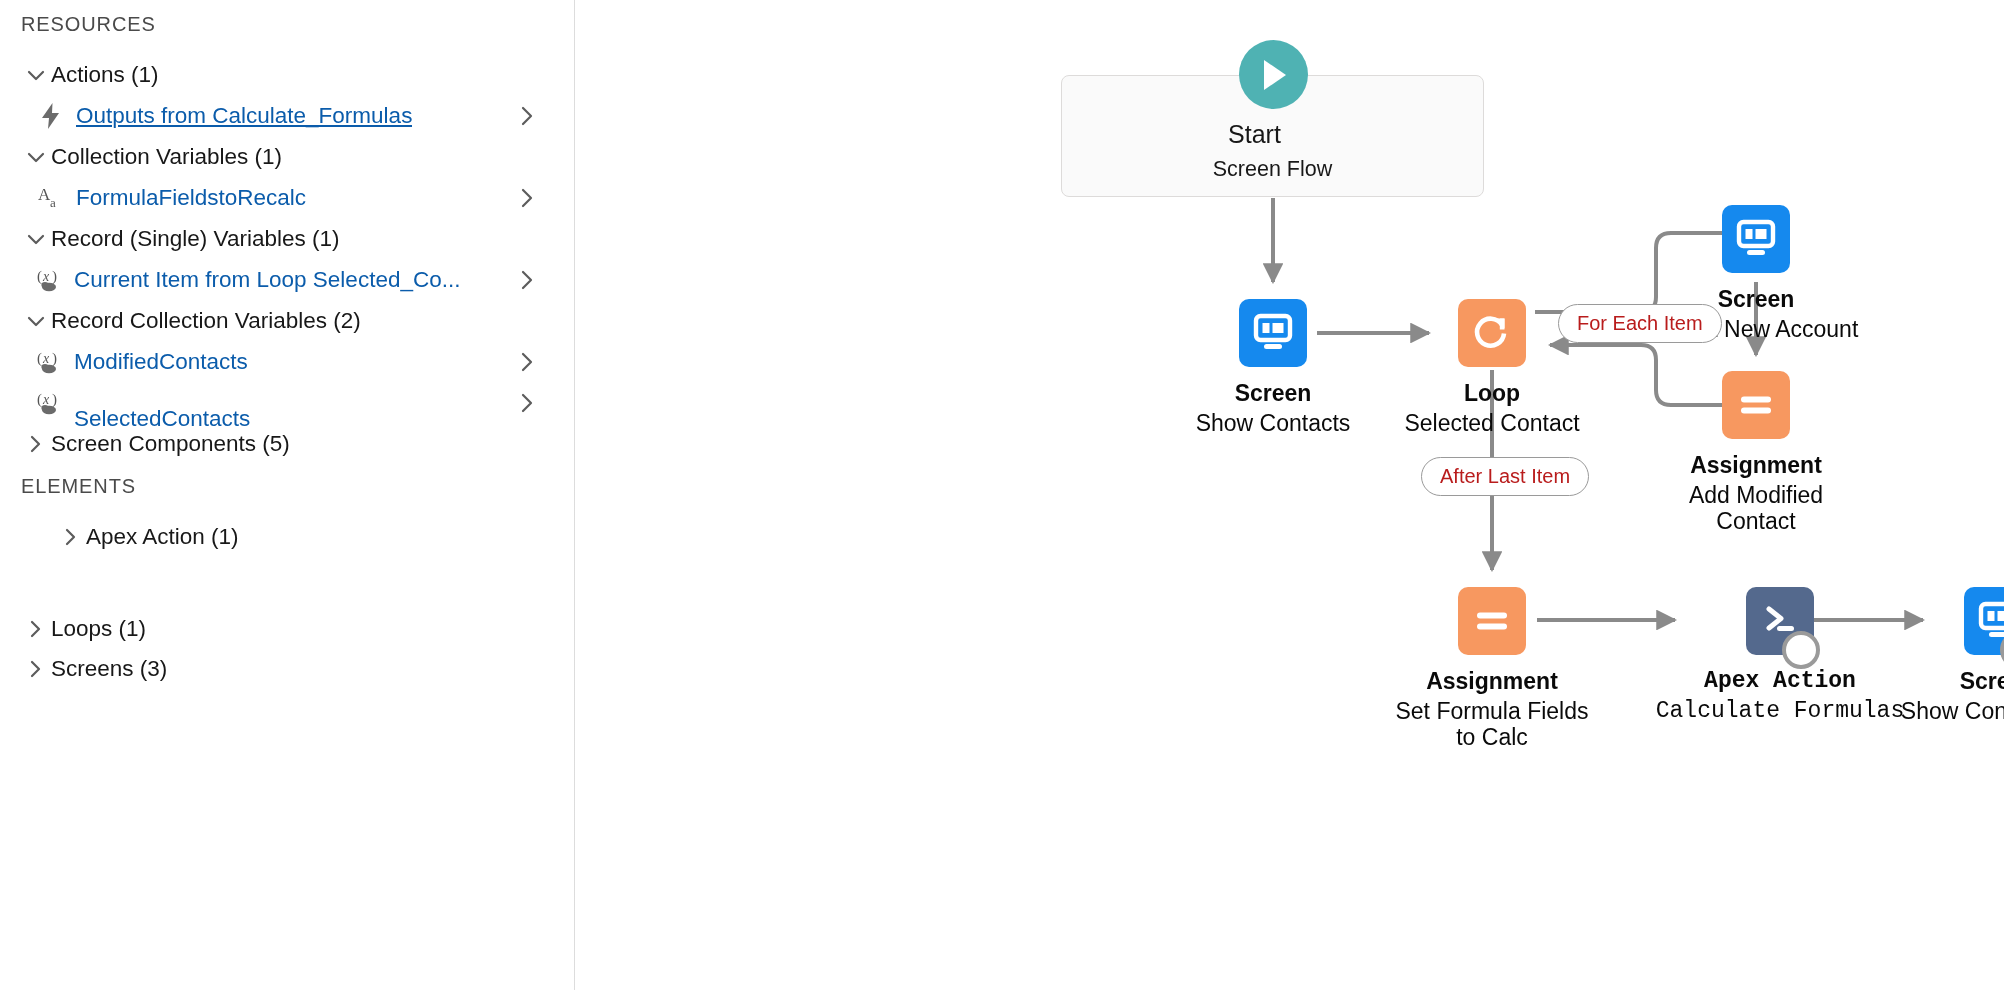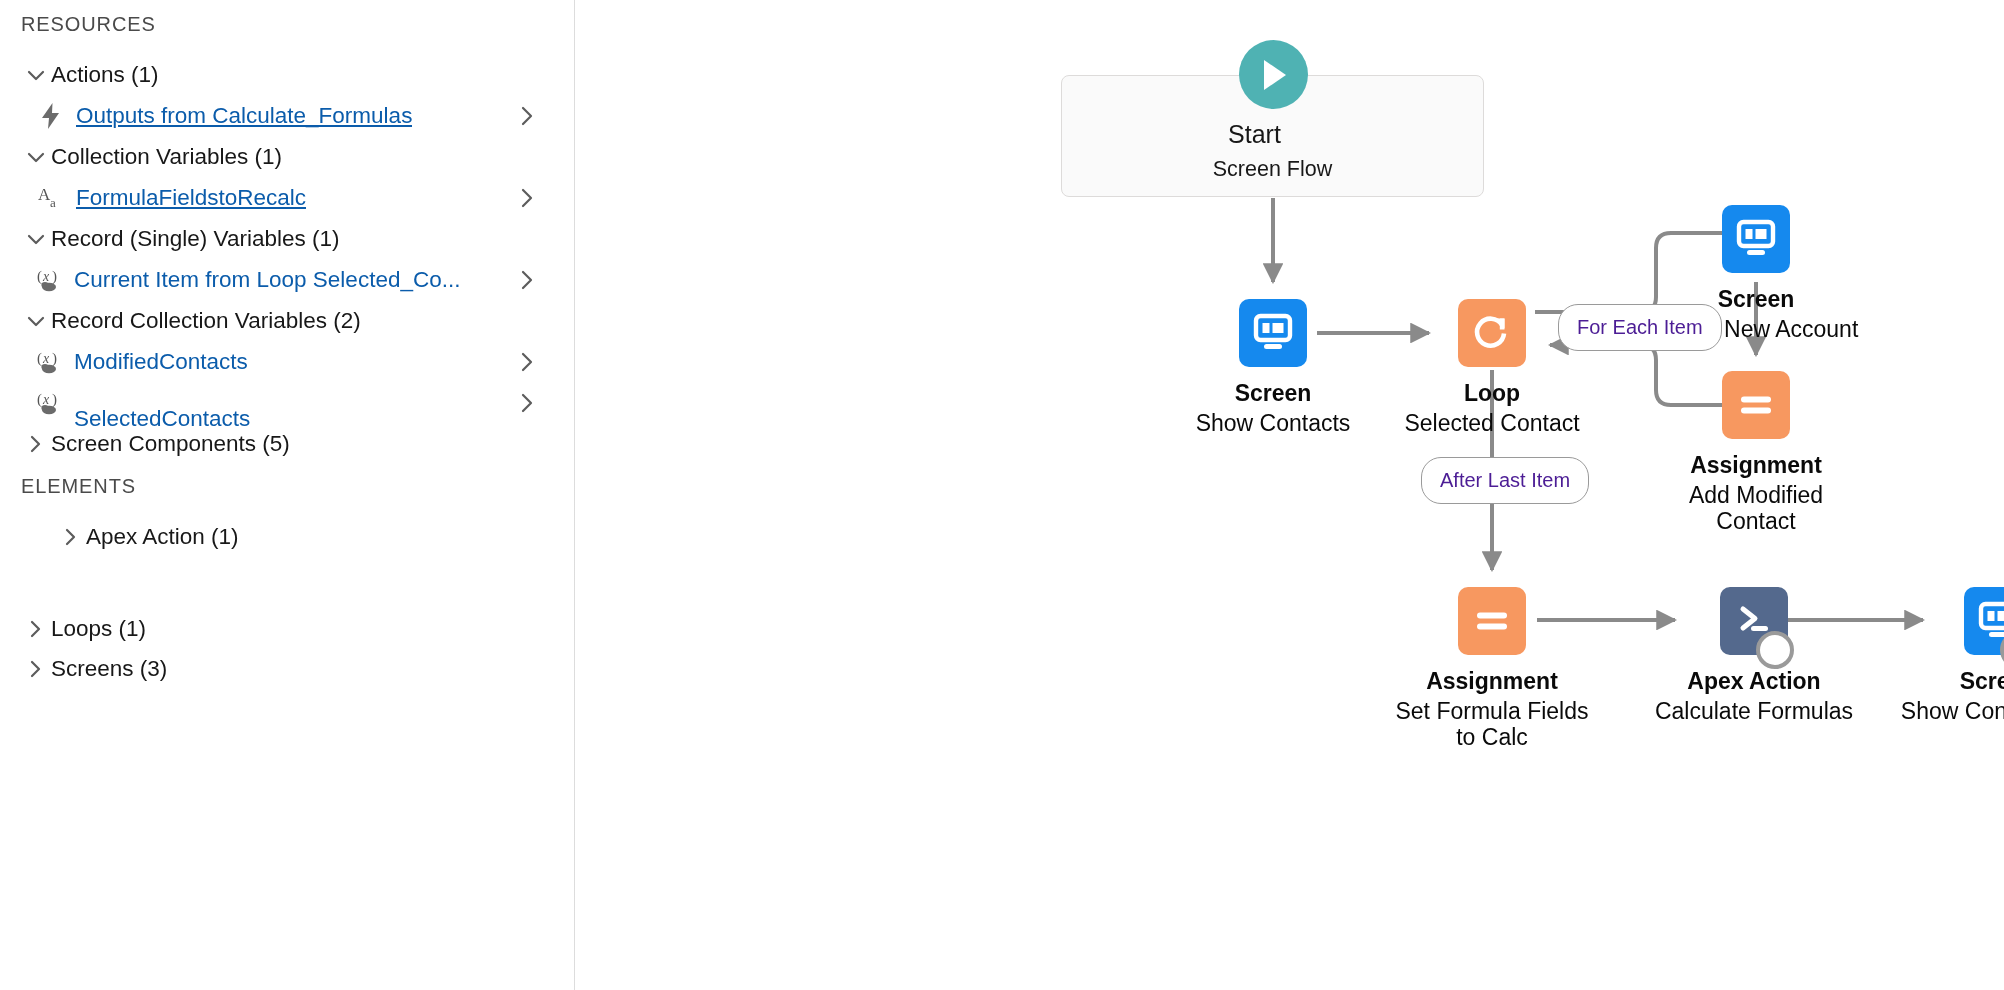--- a/index.html
+++ b/index.html
@@ -209,31 +209,31 @@
     font-size: 23px;
     font-weight: 400;
     color: #0a0a0a;
     line-height: 1.16;
   }
   .node-name.narrow { width: 212px; margin-left: auto; margin-right: auto; }
 
   
   .pill {
     position: absolute;
-    height: 47px;
+    height: 39px;
     border: 1.6px solid #9a9a9a;
     border-radius: 20px;
     background: #ffffff;
     display: flex;
     align-items: center;
     justify-content: center;
     padding: 0 18px;
     box-sizing: border-box;
     font-size: 20px;
-    color: #4c1d95;
+    color: #b91c1c;
     white-space: nowrap;
   }
 </style>
 </head>
 <body>
 
 <div id="app">
 
   <div id="sidebar">
 
@@ -277,21 +277,21 @@
 
     <div class="tree-row" style="top:173px;">
       <div style="width:34px;flex:0 0 34px;"></div>
       <span class="leaf-icon">
         <svg width="30" height="30" viewBox="0 0 30 30">
           <text x="2" y="17" font-family="Liberation Serif, serif" font-size="17" fill="#555">A</text>
           <text x="14" y="24" font-family="Liberation Serif, serif" font-size="13" fill="#555">a</text>
         </svg>
       </span>
       <span style="width:8px;flex:0 0 8px;"></span>
-      <span class="leaf-label" style="max-width:400px;text-decoration:underline;">FormulaFieldstoRecalc</span>
+      <span class="leaf-label" style="max-width:400px;">FormulaFieldstoRecalc</span>
       <span class="row-chevron">
         <svg width="22" height="22" viewBox="0 0 22 22">
             <path d="M7 3 L15 11 L7 19" fill="none" stroke="#5c5c5c" stroke-width="2.2" stroke-linecap="round" stroke-linejoin="round"></path>
           </svg>
       </span>
     </div>
 
     <div class="tree-row" style="top:214px;">
       <div style="width:21px;flex:0 0 21px;"></div>
       <span class="caret">
@@ -521,21 +521,21 @@
           <svg width="42" height="30" viewBox="0 0 42 30">
             <rect x="6" y="6.5" width="30" height="6" rx="3" fill="#fff"></rect>
             <rect x="6" y="17.5" width="30" height="6" rx="3" fill="#fff"></rect>
           </svg>
         </div>
       </div>
       <div class="node-type">Assignment</div>
       <div class="node-name narrow">Set Formula Fields to Calc</div>
     </div>
 
-    <div class="node" style="left:1179px; top:587px;">
+    <div class="node" style="left:1205px; top:587px;font-family:Liberation Mono, monospace;">
       <div class="node-icon-wrap">
         <div class="node-icon apex">
           <svg width="40" height="40" viewBox="0 0 40 40">
             <path d="M9 8 L21 17.5 L9 27" fill="none" stroke="#fff" stroke-width="5" stroke-linecap="round" stroke-linejoin="round"></path>
             <rect x="17" y="25" width="17" height="5" rx="2.5" fill="#fff"></rect>
           </svg>
         </div>
         <div class="end-badge"></div>
       </div>
       <div class="node-type">Apex Action</div>

